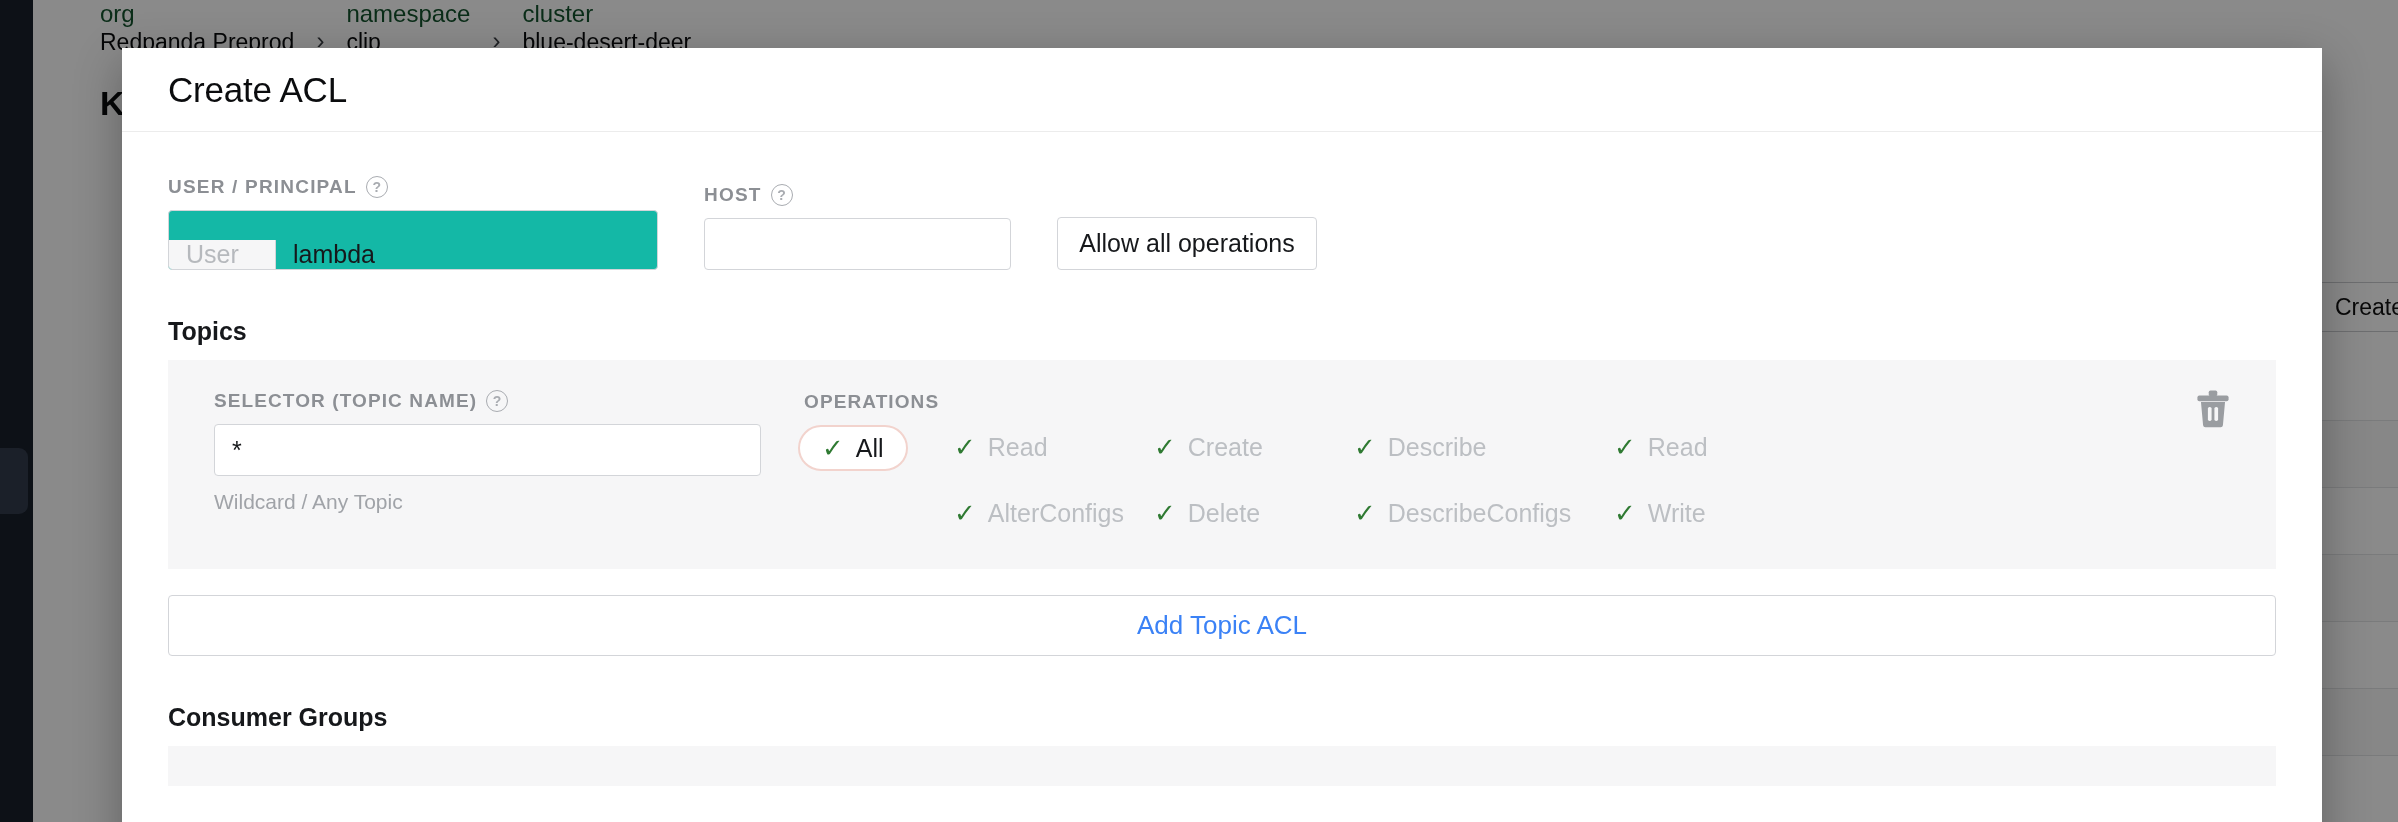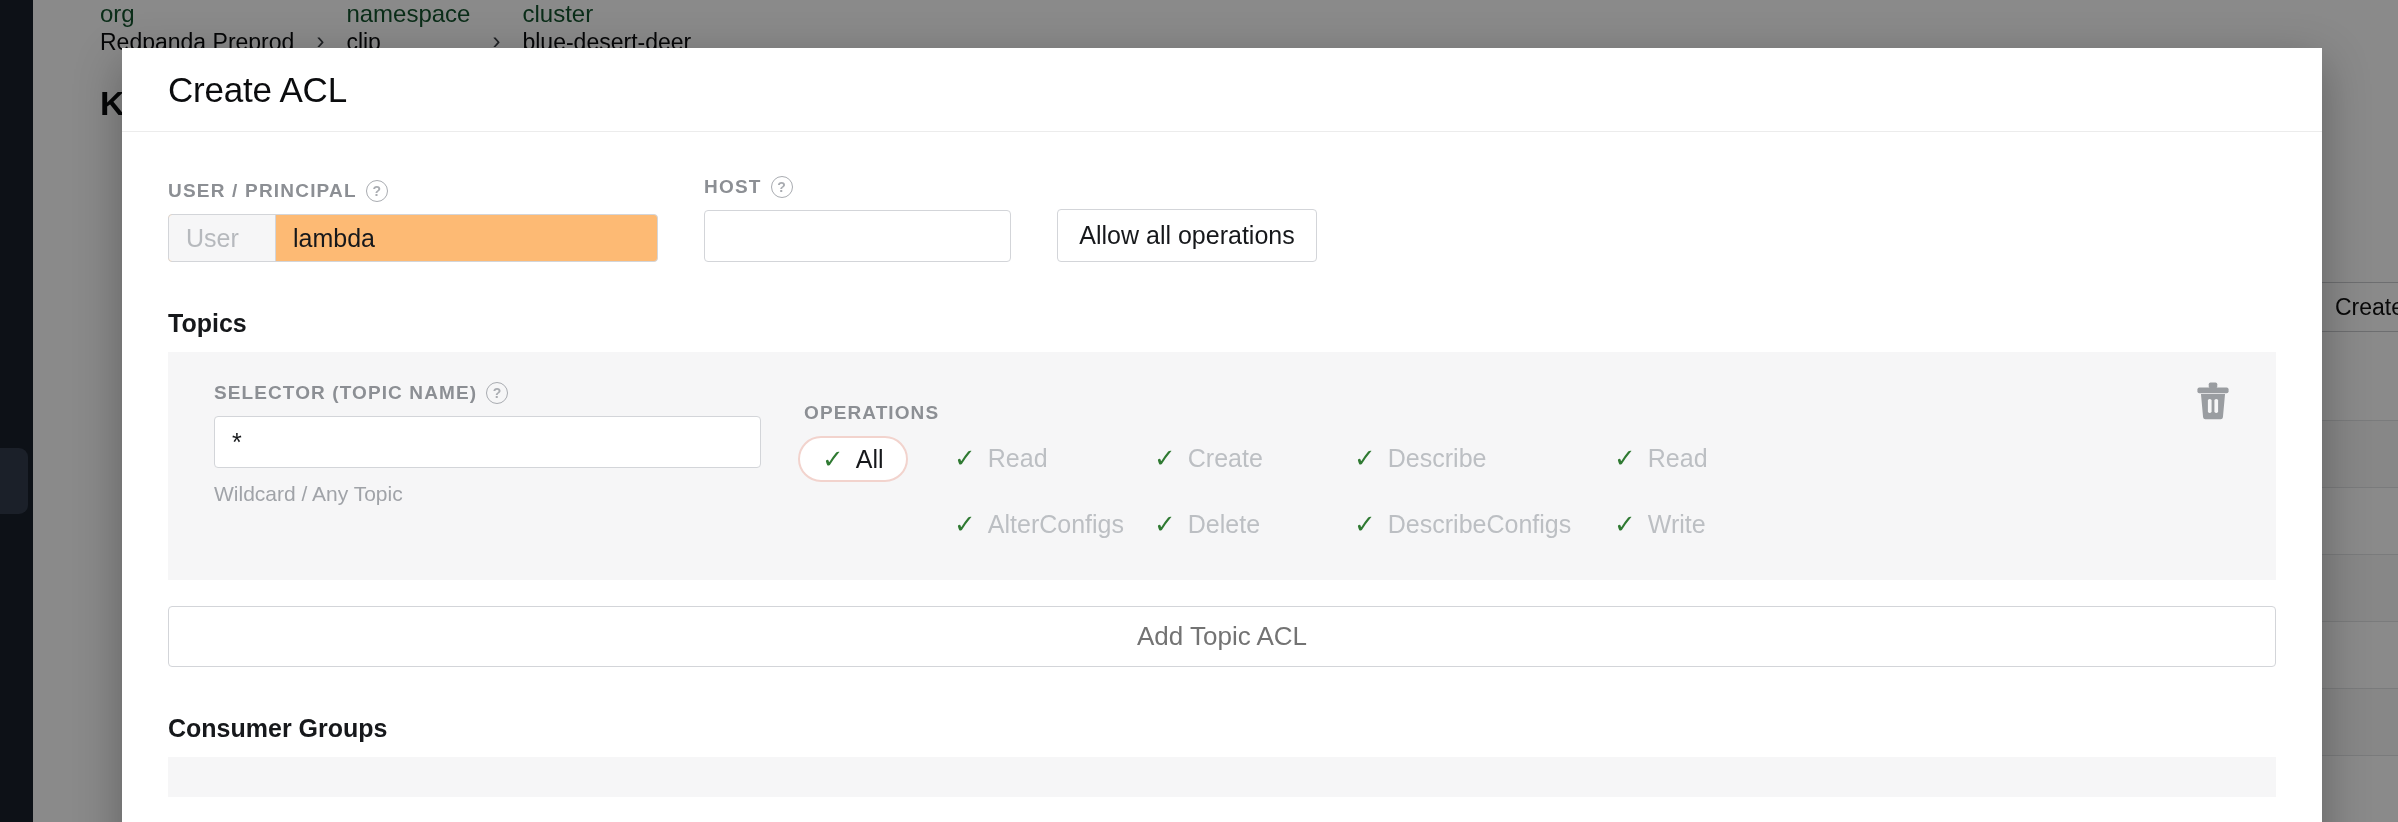--- a/index.html
+++ b/index.html
@@ -111,23 +111,23 @@
     margin-bottom: 12px;
   }
   .help-icon {
     width: 22px; height: 22px;
     border: 1.6px solid #a9acb1; border-radius: 50%;
     color: #a9acb1; font-size: 14px; font-weight: 700;
     display: flex; align-items: center; justify-content: center;
     letter-spacing: 0; line-height: 1;
   }
   .input-group {
-    display: flex; height: 48px;
-    border: 1px solid #d3d5d9; border-radius: 4px;
-    overflow: hidden; background: #fdba74;
+    display: flex; height: 60px;
+    border: 1px solid #d3d5d9; border-radius: 4px;
+    overflow: hidden; background: #14b8a6; align-items: flex-end;
   }
   .input-addon {
     width: 107px; background: #f6f6f7;
     border-right: 1px solid #d3d5d9;
     display: flex; align-items: center;
     padding-left: 17px;
     font-size: 25px; color: #b6b9bd;
   }
   .input-text {
     flex: 1; border: 0; outline: none;
@@ -181,21 +181,20 @@
   .sel-hint {
     margin-top: 14px;
     font-size: 21px; color: #a0a3a8;
   }
 
   .panel-ops { flex: 1; padding-top: 1px; }
   .ops-label {
     font-size: 19px; font-weight: 700; letter-spacing: 1.1px;
     color: #8c8f94; text-transform: uppercase;
     margin-bottom: 12px;
-    margin-top: 19px;
   }
   .ops-grid {
     display: grid;
     grid-template-columns: 150px 200px 200px 260px 160px;
     row-gap: 20px;
   }
   .op {
     display: flex; align-items: center; gap: 12px;
     font-size: 25px; color: #bcbfc3;
     height: 44px;
@@ -216,21 +215,21 @@
     width: 34px; height: 38px;
     background: none; border: 0; cursor: pointer; padding: 0;
   }
 
   .add-btn {
     width: 100%; height: 61px;
     margin-top: 26px;
     border: 1px solid #d3d5d9; border-radius: 4px;
     background: #fff;
     font-family: "Liberation Sans", sans-serif;
-    font-size: 26px; color: #737373;
+    font-size: 26px; color: #3b82f6;
     cursor: pointer;
   }
 
   .cg-panel-stub {
     height: 40px;
     background: #f6f6f7;
     margin-top: 14px;
   }
 </style>
 </head>

